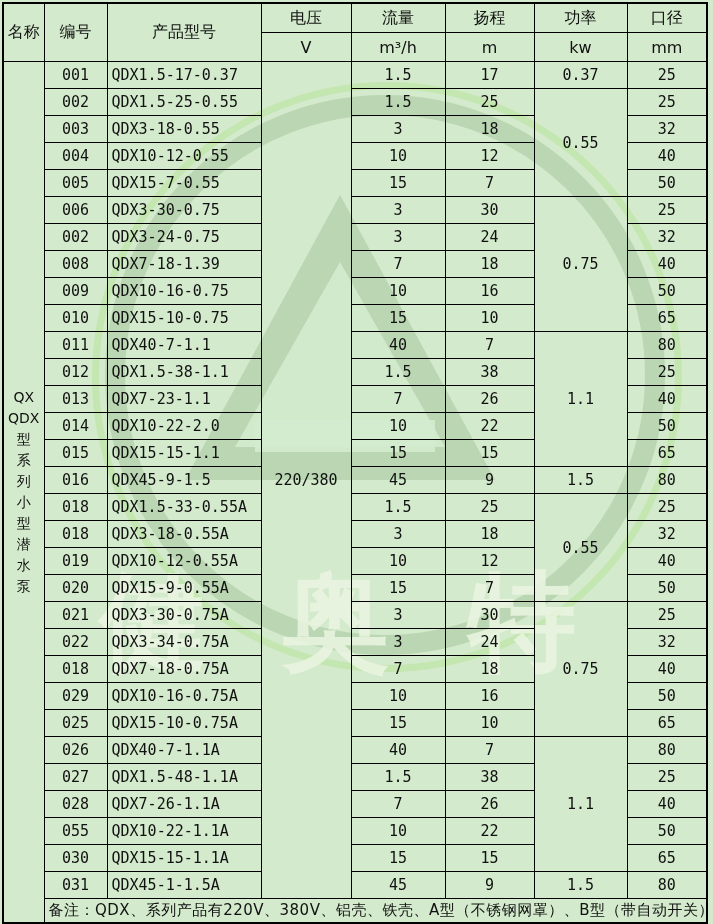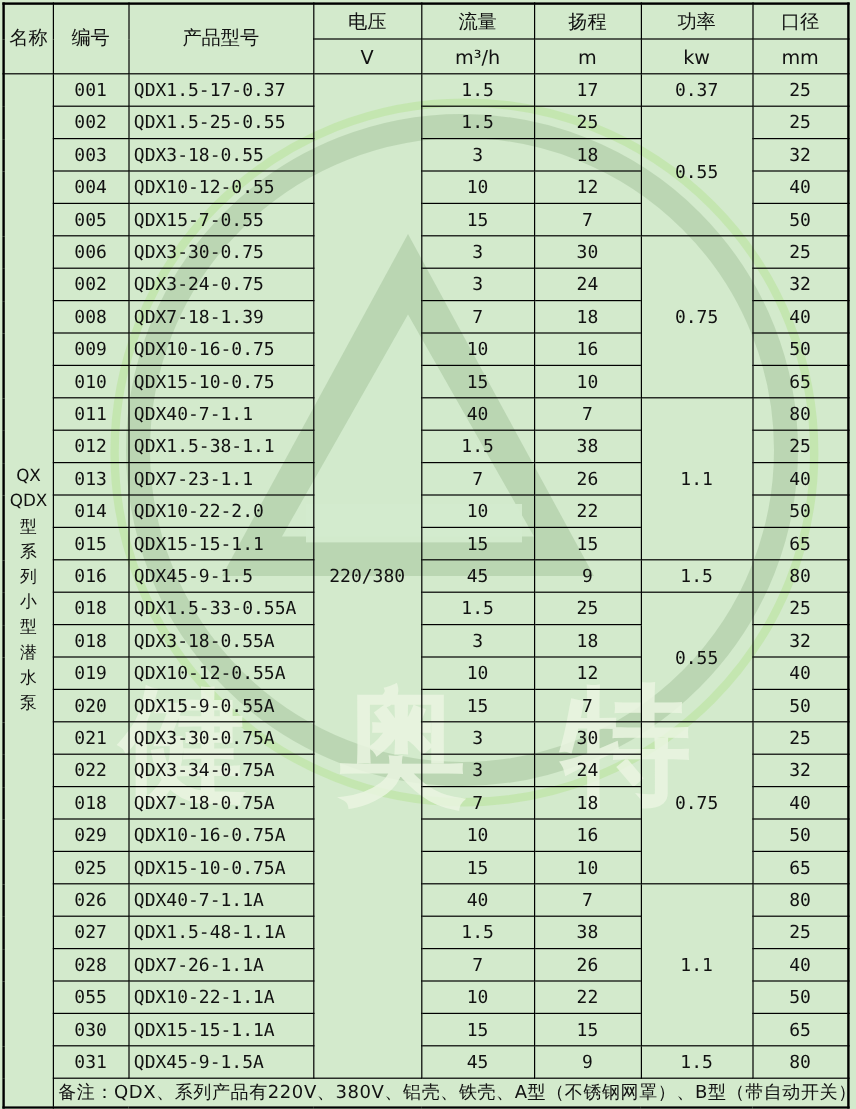--- a/index.html
+++ b/index.html
@@ -349,21 +349,21 @@
           </tr>
           <tr>
             <td class="num">030</td>
             <td class="model">QDX15-15-1.1A</td>
             <td class="num">15</td>
             <td class="num">15</td>
             <td class="num">65</td>
           </tr>
           <tr>
             <td class="num">031</td>
-            <td class="model">QDX45-9-1.5A</td>
+            <td class="model">QDX45-1-1.5A</td>
             <td class="num">45</td>
             <td class="num">9</td>
             <td class="num" rowspan="1">1.5</td>
             <td class="num">80</td>
           </tr>
           <tr>
             <td class="note-cell" colspan="7">备注：QDX、系列产品有220V、380V、铝壳、铁壳、A型（不锈钢网罩）、B型（带自动开关）。</td>
           </tr>
         </tbody>
     </table>

